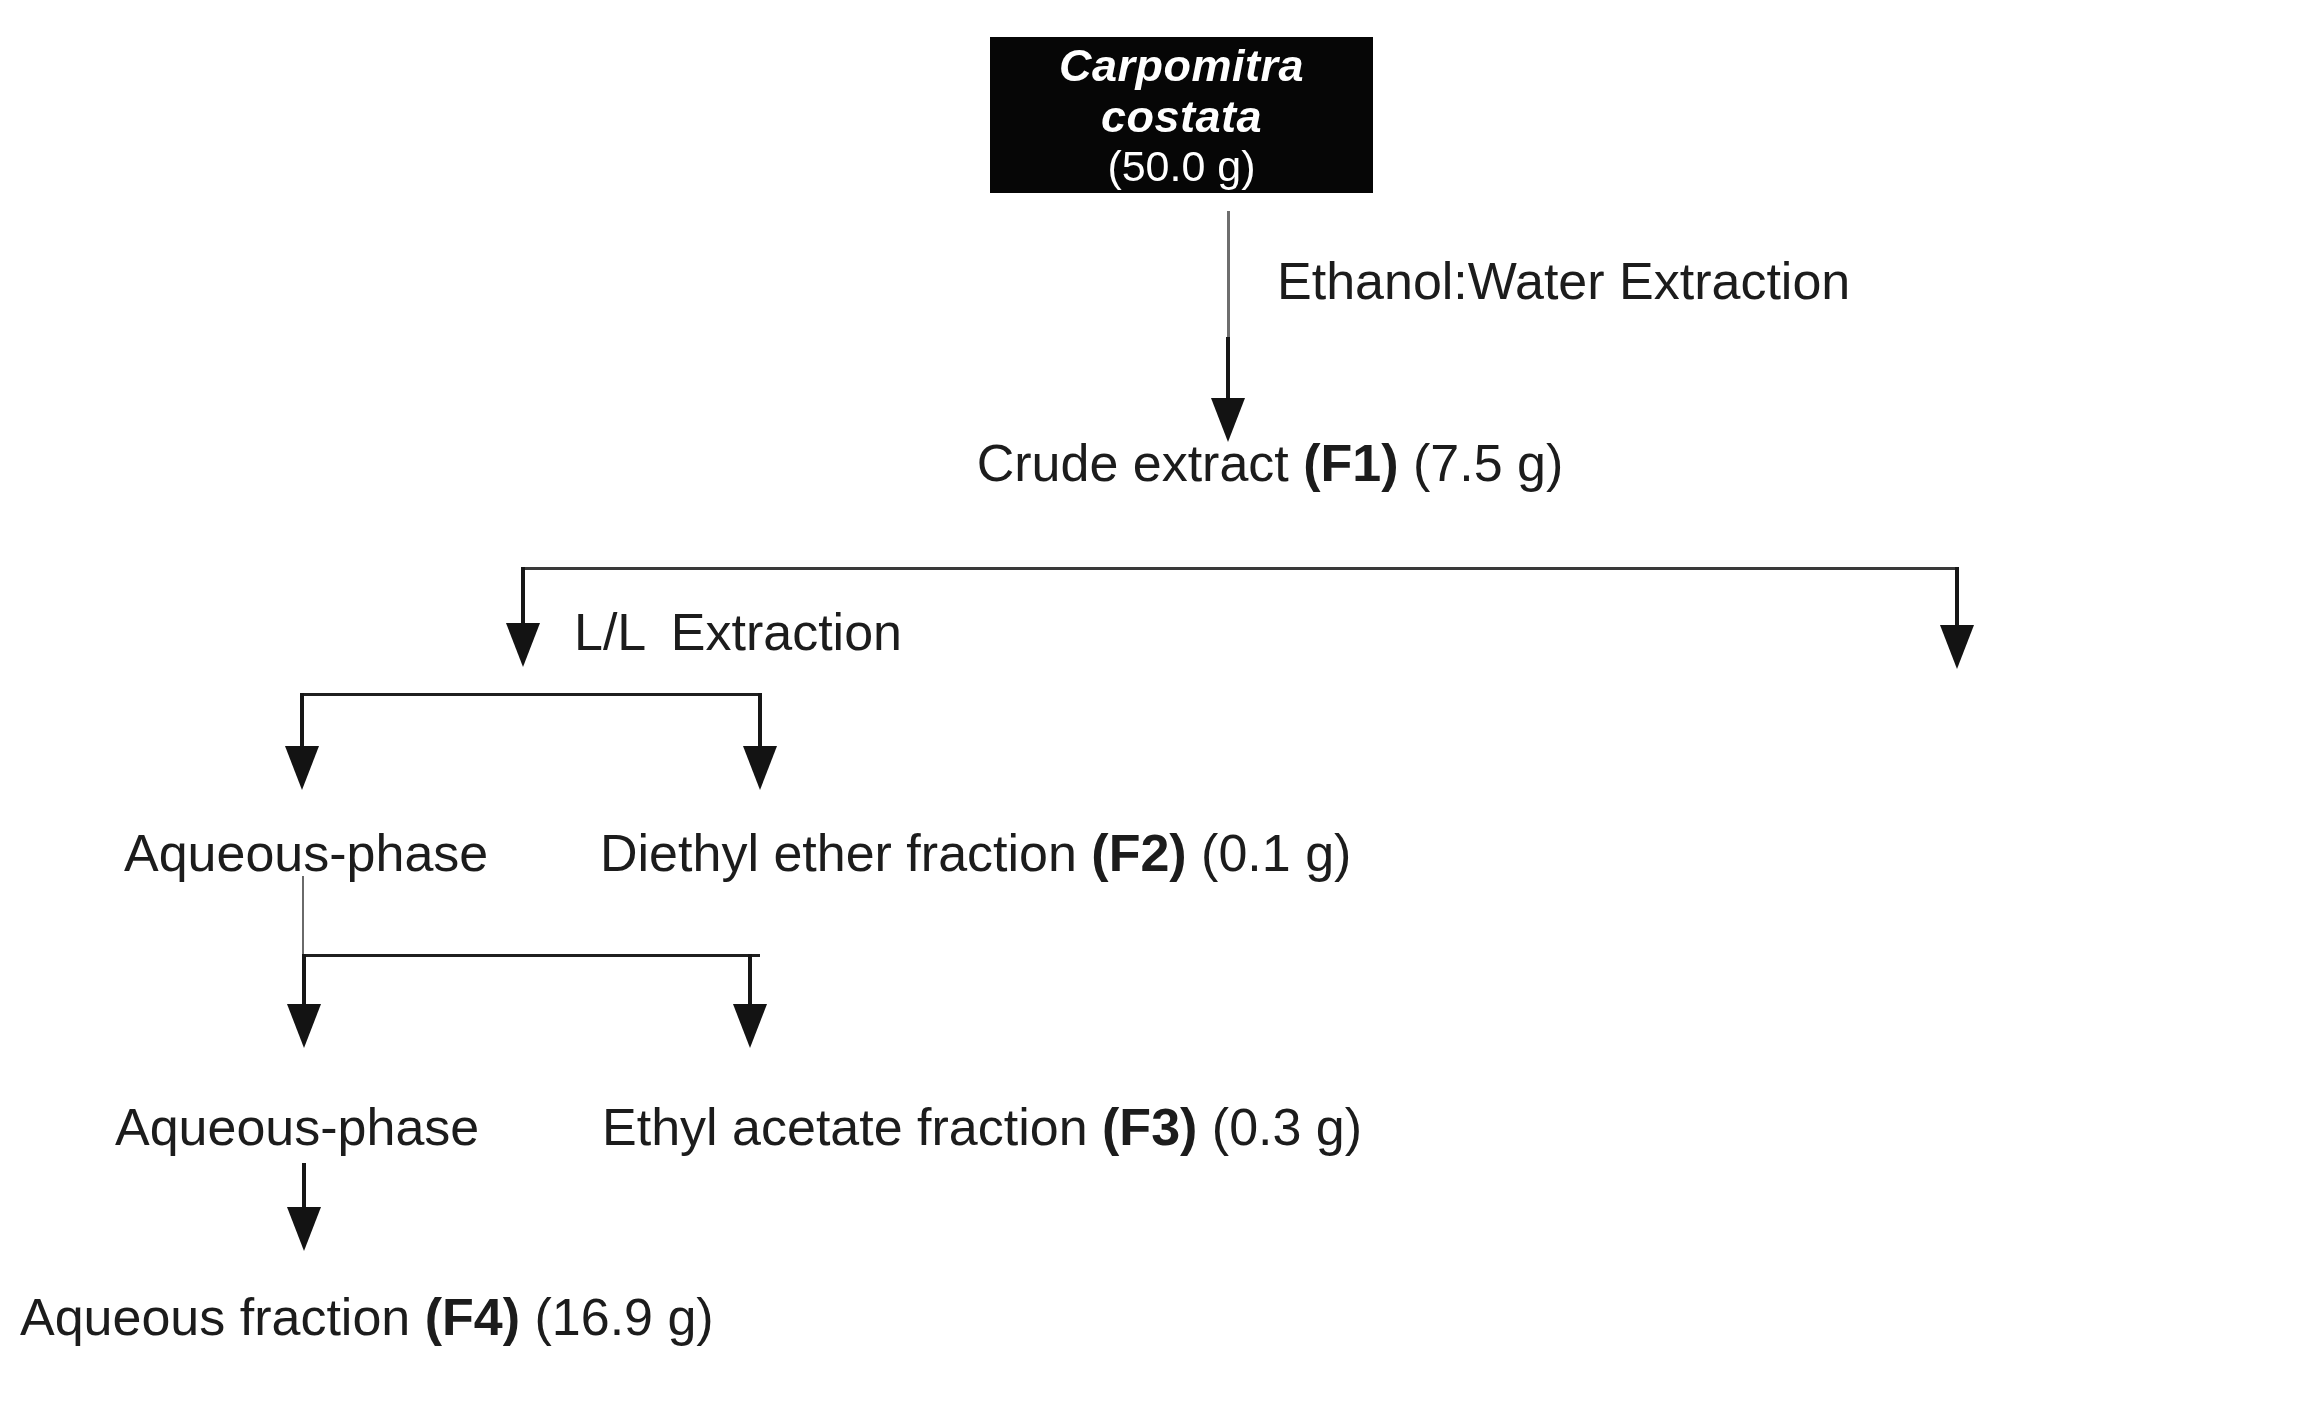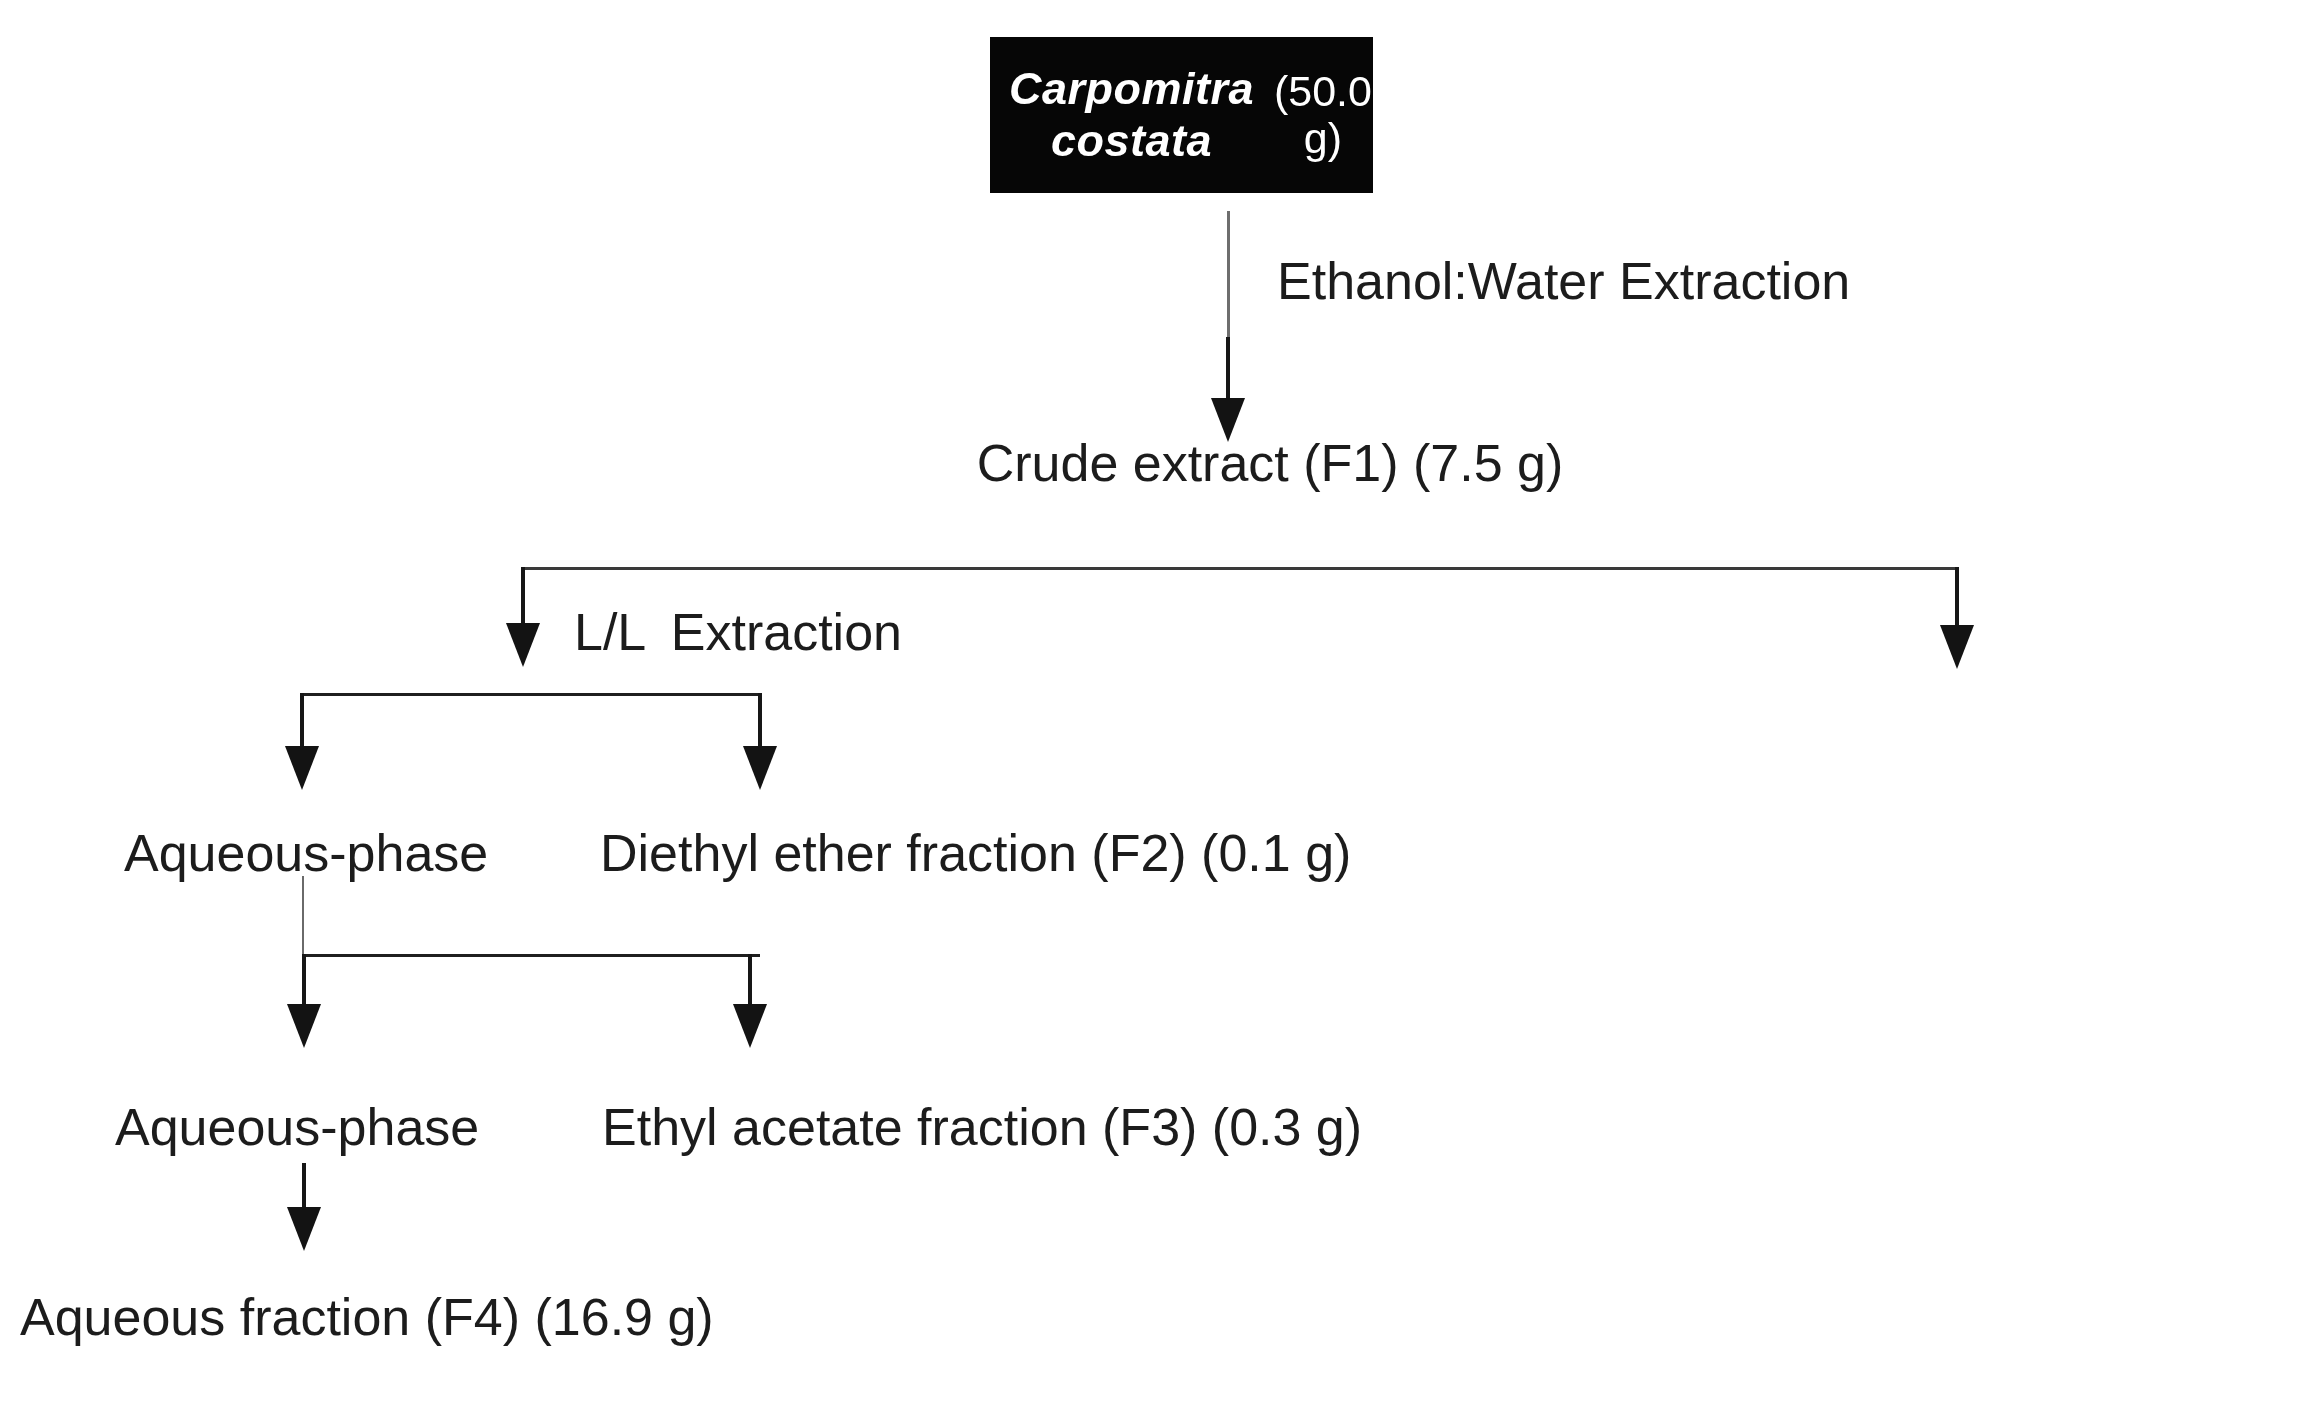--- a/index.html
+++ b/index.html
@@ -5,28 +5,28 @@
   html,body{margin:0;padding:0;background:#ffffff;}
   .canvas{
     position:relative;width:2305px;height:1408px;background:#ffffff;
     font-family:"Liberation Sans","DejaVu Sans",sans-serif;
     color:var(--text,#1c1c1c);overflow:hidden;
   }
   
   .box{
     position:absolute;left:990px;top:37px;width:383px;height:156px;
     background:var(--box-bg,#060606);color:var(--box-text,#ffffff);
-    display:flex;flex-direction:row;align-items:center;justify-content:center;
+    display:flex;flex-direction:column;align-items:center;justify-content:center;
     text-align:center;
   }
   .box-l1{font-style:italic;font-size:45px;font-weight:600;letter-spacing:.5px;line-height:1.15;}
   .box-l2{font-size:43px;margin-top:0;line-height:1.1;}
   
   .lbl,.node{position:absolute;font-size:52px;line-height:1.2;white-space:nowrap;}
-  .b{font-weight:400;margin-top:29px;}
+  .b{font-weight:700;margin-top:29px;}
   
   .vl{position:absolute;background:#161616;}
   .hl{position:absolute;background:var(--line,#3a3a3a);}
   .ah{position:absolute;width:0;height:0;
       border-left:17px solid transparent;border-right:17px solid transparent;
       border-top:44px solid var(--arrow,#131313);}
   
   #a1-l1{left:1227px;top:211px;width:3px;height:128px;background:#6e6e6e;}
   #a1-l2{left:1226px;top:337px;width:4px;height:64px;}
   #a1-h {left:1211px;top:398px;}

